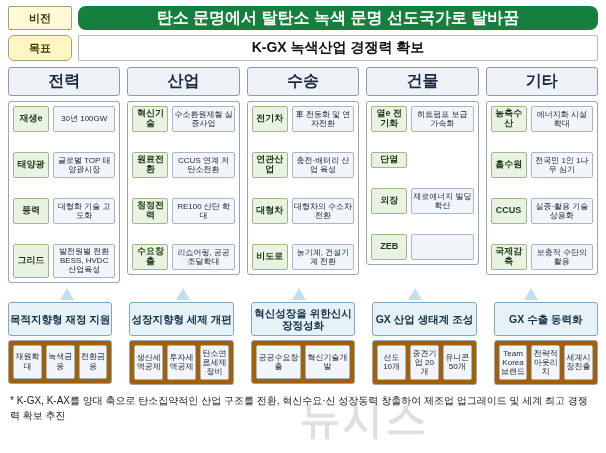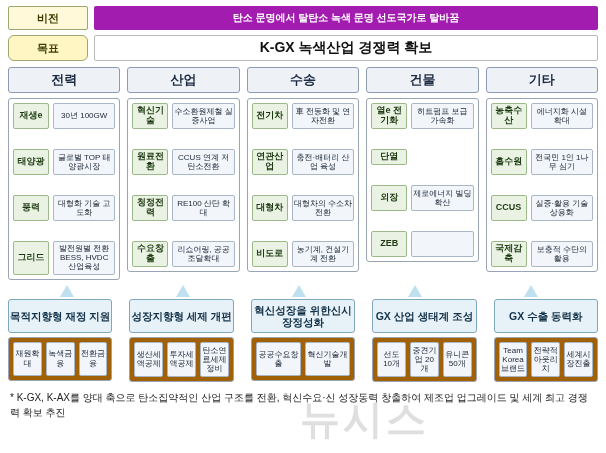--- a/index.html
+++ b/index.html
@@ -11,54 +11,54 @@
     font-family: "Liberation Sans", sans-serif;
     color: #111;
     position: relative;
     overflow: hidden;
   }
   .page { position: relative; width: 606px; height: 453px; padding: 6px 8px; }
 
   
   .hrow { display: flex; align-items: stretch; gap: 6px; margin-bottom: 5px; }
   .tag {
-    width: 80px; min-height: 24px;
+    width: 64px; min-height: 24px;
     border: 1px solid #9aa86f;
     background: #fff9d9;
     display: flex; align-items: center; justify-content: center;
     font-size: 11px; font-weight: bold; color: #3c3c00;
     border-radius: 2px;
   }
   .tag.goal { background: #fff6c4; border-radius: 6px; }
   .banner {
     flex: 1; min-height: 24px;
-    background: #a21caf;
+    background: #15803d;
     color: #ffffff;
     display: flex; align-items: center; justify-content: center;
-    font-size: 10px; font-weight: bold;
-    border-radius: 2px;
+    font-size: 16px; font-weight: bold;
+    border-radius: 8px;
   }
   .banner2 {
     flex: 1; min-height: 26px;
     background: #ffffff;
     border: 1px solid #b9b9b9;
     display: flex; align-items: center; justify-content: center;
     font-size: 14px; font-weight: bold; color: #111;
     border-radius: 2px;
   }
 
   
   .pillars { display: flex; gap: 7px; margin-top: 6px; }
   .pillar { flex: 1; display: flex; flex-direction: column; }
   .pillar-head {
     background: #eef2f7;
     border: 1px solid #8d9bb0;
     border-radius: 3px;
     text-align: center;
-    font-size: 13px; font-weight: bold; color: #1b2a41;
+    font-size: 16px; font-weight: bold; color: #1b2a41;
     padding: 3px 0;
     margin-bottom: 5px;
   }
   .pillar-body {
     border: 1px solid #9aa4b4;
     border-radius: 3px;
     padding: 4px;
     display: flex; flex-direction: column; gap: 20px;
     background: #ffffff;
     min-height: 148px;

